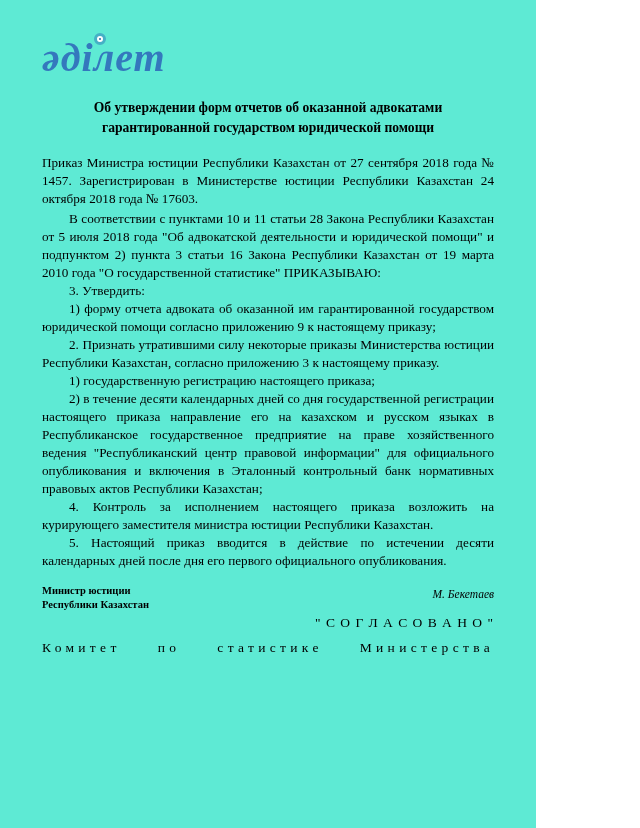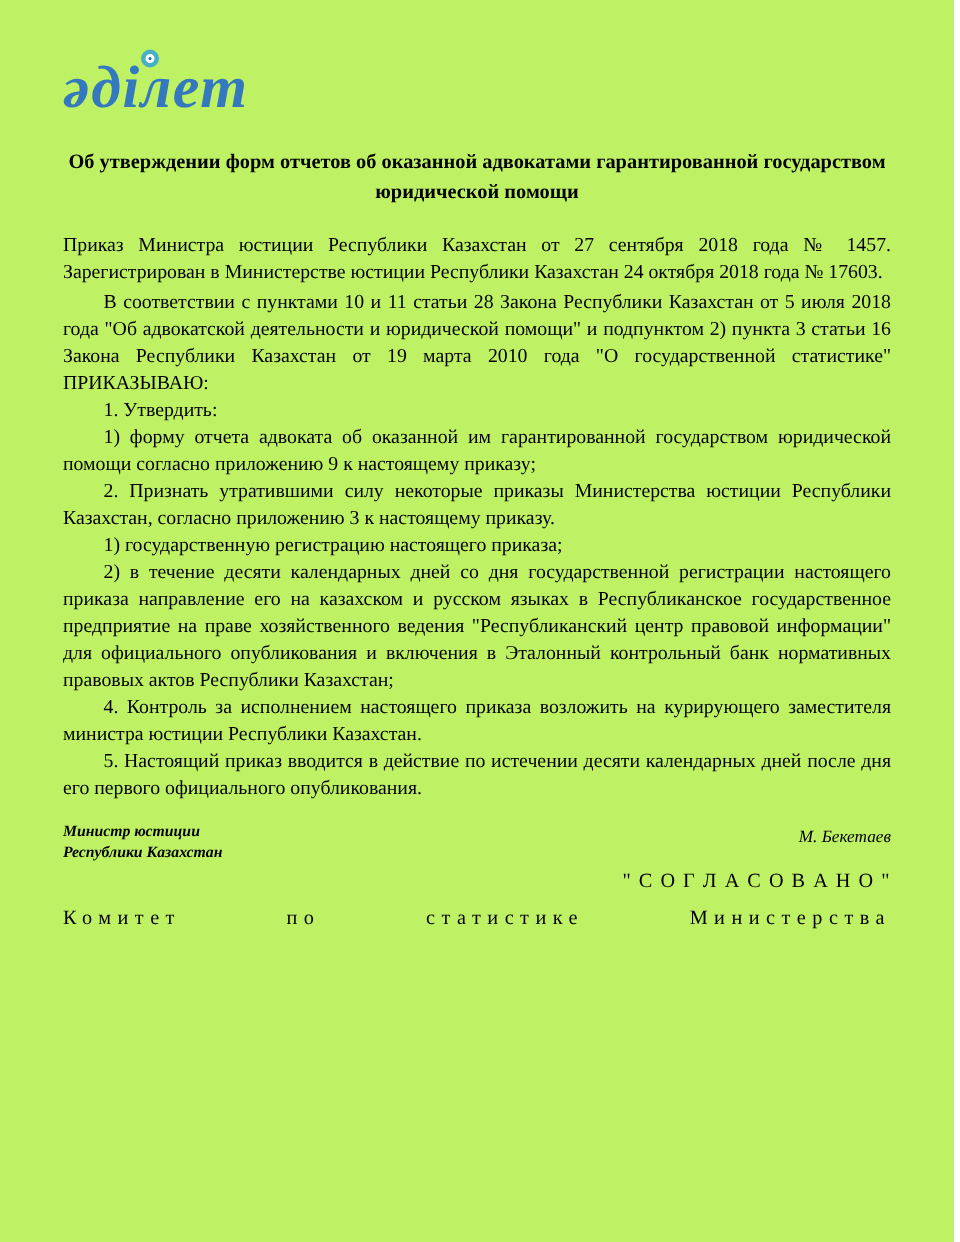--- a/index.html
+++ b/index.html
@@ -9,25 +9,25 @@
   }
   body {
     width: 640px;
     height: 828px;
     font-family: "Liberation Serif", serif;
     color: #000;
     overflow: hidden;
   }
   .page {
     position: relative;
-    width: 636px;
+    width: 536px;
     height: 828px;
     box-sizing: border-box;
     padding: 34px 42px 14px 42px;
-    background: #bef264;
+    background: #5eead4;
   }
   
   .logo {
     position: relative;
     height: 54px;
     margin-bottom: 10px;
   }
   .logo-text {
     font-family: "Liberation Serif", serif;
     font-style: italic;
@@ -78,21 +78,20 @@
     text-indent: 27px;
     margin: 0;
   }
   
   .signature-row {
     display: flex;
     align-items: flex-start;
     margin-top: 14px;
   }
   .signature-position {
-    font-style: italic;
     font-weight: bold;
     font-size: 10.5px;
     line-height: 14px;
     white-space: pre-line;
   }
   .signature-name {
     font-style: italic;
     font-size: 11.5px;
     line-height: 14px;
     margin-left: auto;
@@ -125,21 +124,21 @@
       <span class="logo-ring-dot"></span>
     </span>
   </div>
 
   <h1 class="doc-title">Об утверждении форм отчетов об оказанной адвокатами гарантированной государством юридической помощи</h1>
 
   <p class="doc-meta">Приказ Министра юстиции Республики Казахстан от 27 сентября 2018 года № 1457. Зарегистрирован в Министерстве юстиции Республики Казахстан 24 октября 2018 года № 17603.</p>
 
   <div class="doc-body">
       <p class="body-para">В соответствии с пунктами 10 и 11 статьи 28 Закона Республики Казахстан от 5 июля 2018 года "Об адвокатской деятельности и юридической помощи" и подпунктом 2) пункта 3 статьи 16 Закона Республики Казахстан от 19 марта 2010 года "О государственной статистике" ПРИКАЗЫВАЮ:</p>
-      <p class="body-para">1. Утвердить:</p>
+      <p class="body-para">3. Утвердить:</p>
       <p class="body-para">1) форму отчета адвоката об оказанной им гарантированной государством юридической помощи согласно приложению 9 к настоящему приказу;</p>
       <p class="body-para">2. Признать утратившими силу некоторые приказы Министерства юстиции Республики Казахстан, согласно приложению 3 к настоящему приказу.</p>
       <p class="body-para">1) государственную регистрацию настоящего приказа;</p>
       <p class="body-para">2) в течение десяти календарных дней со дня государственной регистрации настоящего приказа направление его на казахском и русском языках в Республиканское государственное предприятие на праве хозяйственного ведения "Республиканский центр правовой информации" для официального опубликования и включения в Эталонный контрольный банк нормативных правовых актов Республики Казахстан;</p>
       <p class="body-para">4. Контроль за исполнением настоящего приказа возложить на курирующего заместителя министра юстиции Республики Казахстан.</p>
       <p class="body-para">5. Настоящий приказ вводится в действие по истечении десяти календарных дней после дня его первого официального опубликования.</p>
     </div>
 
   <div class="signature-row">
     <div class="signature-position">Министр юстиции

